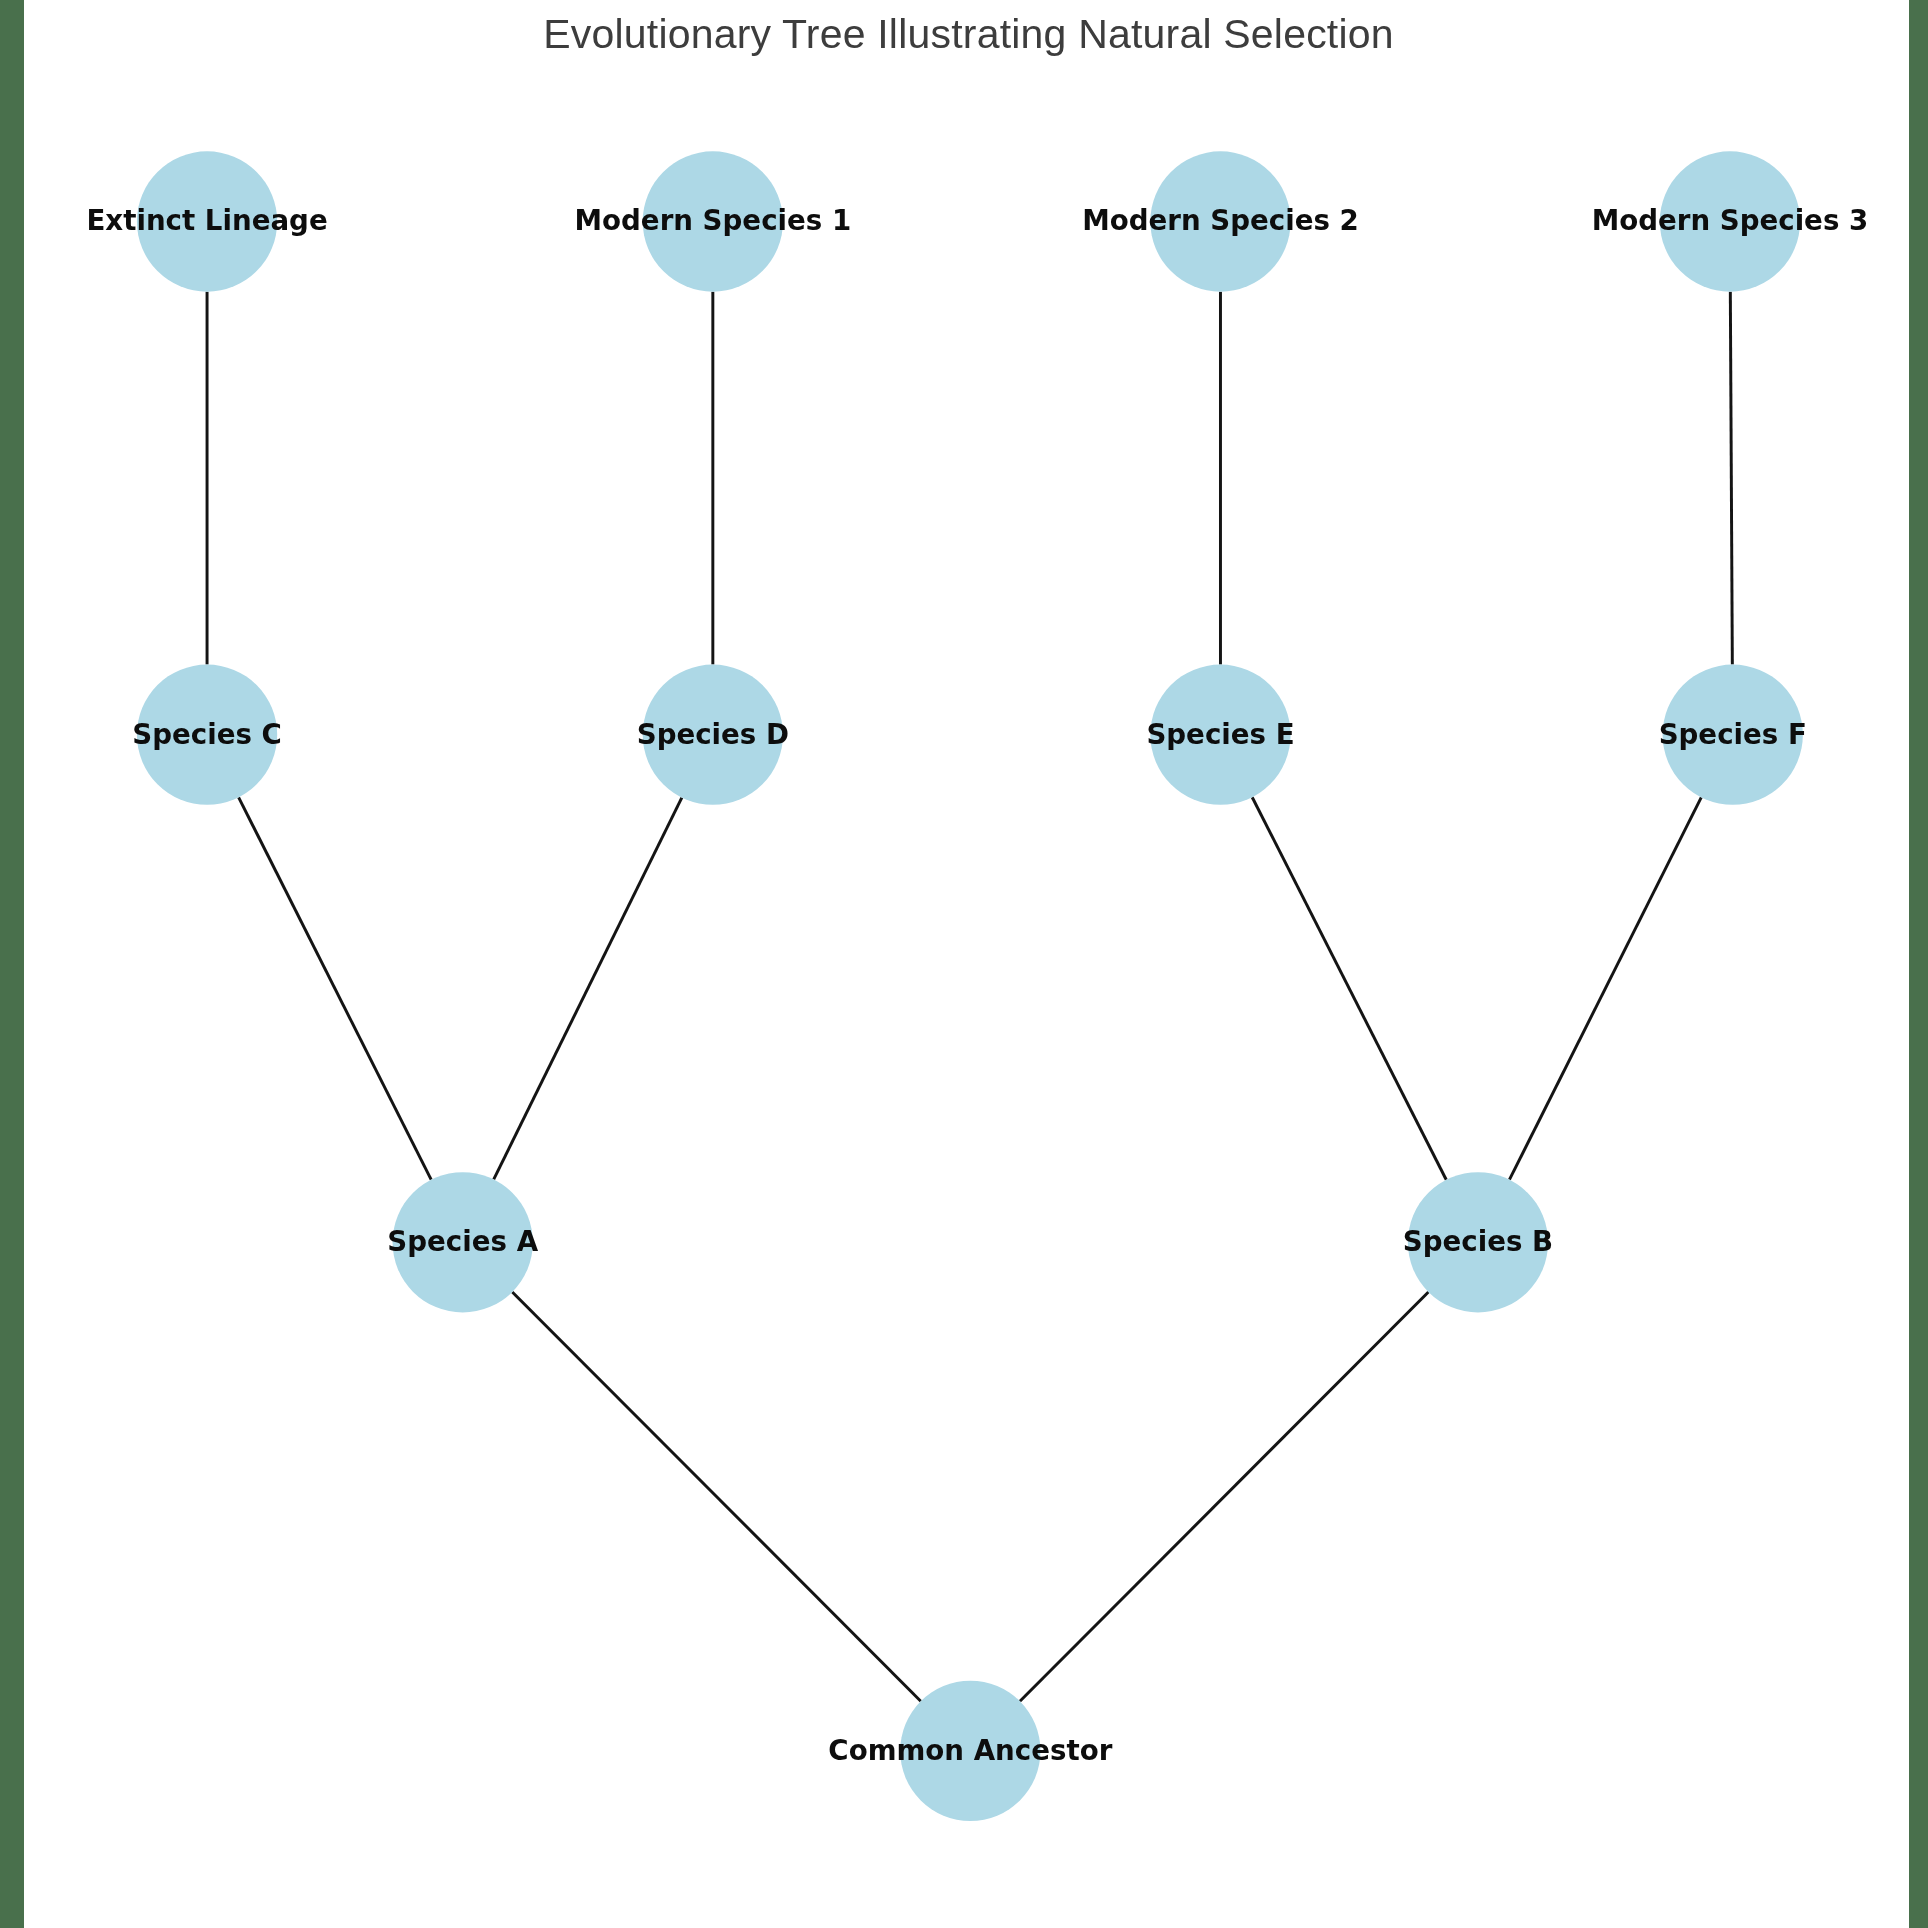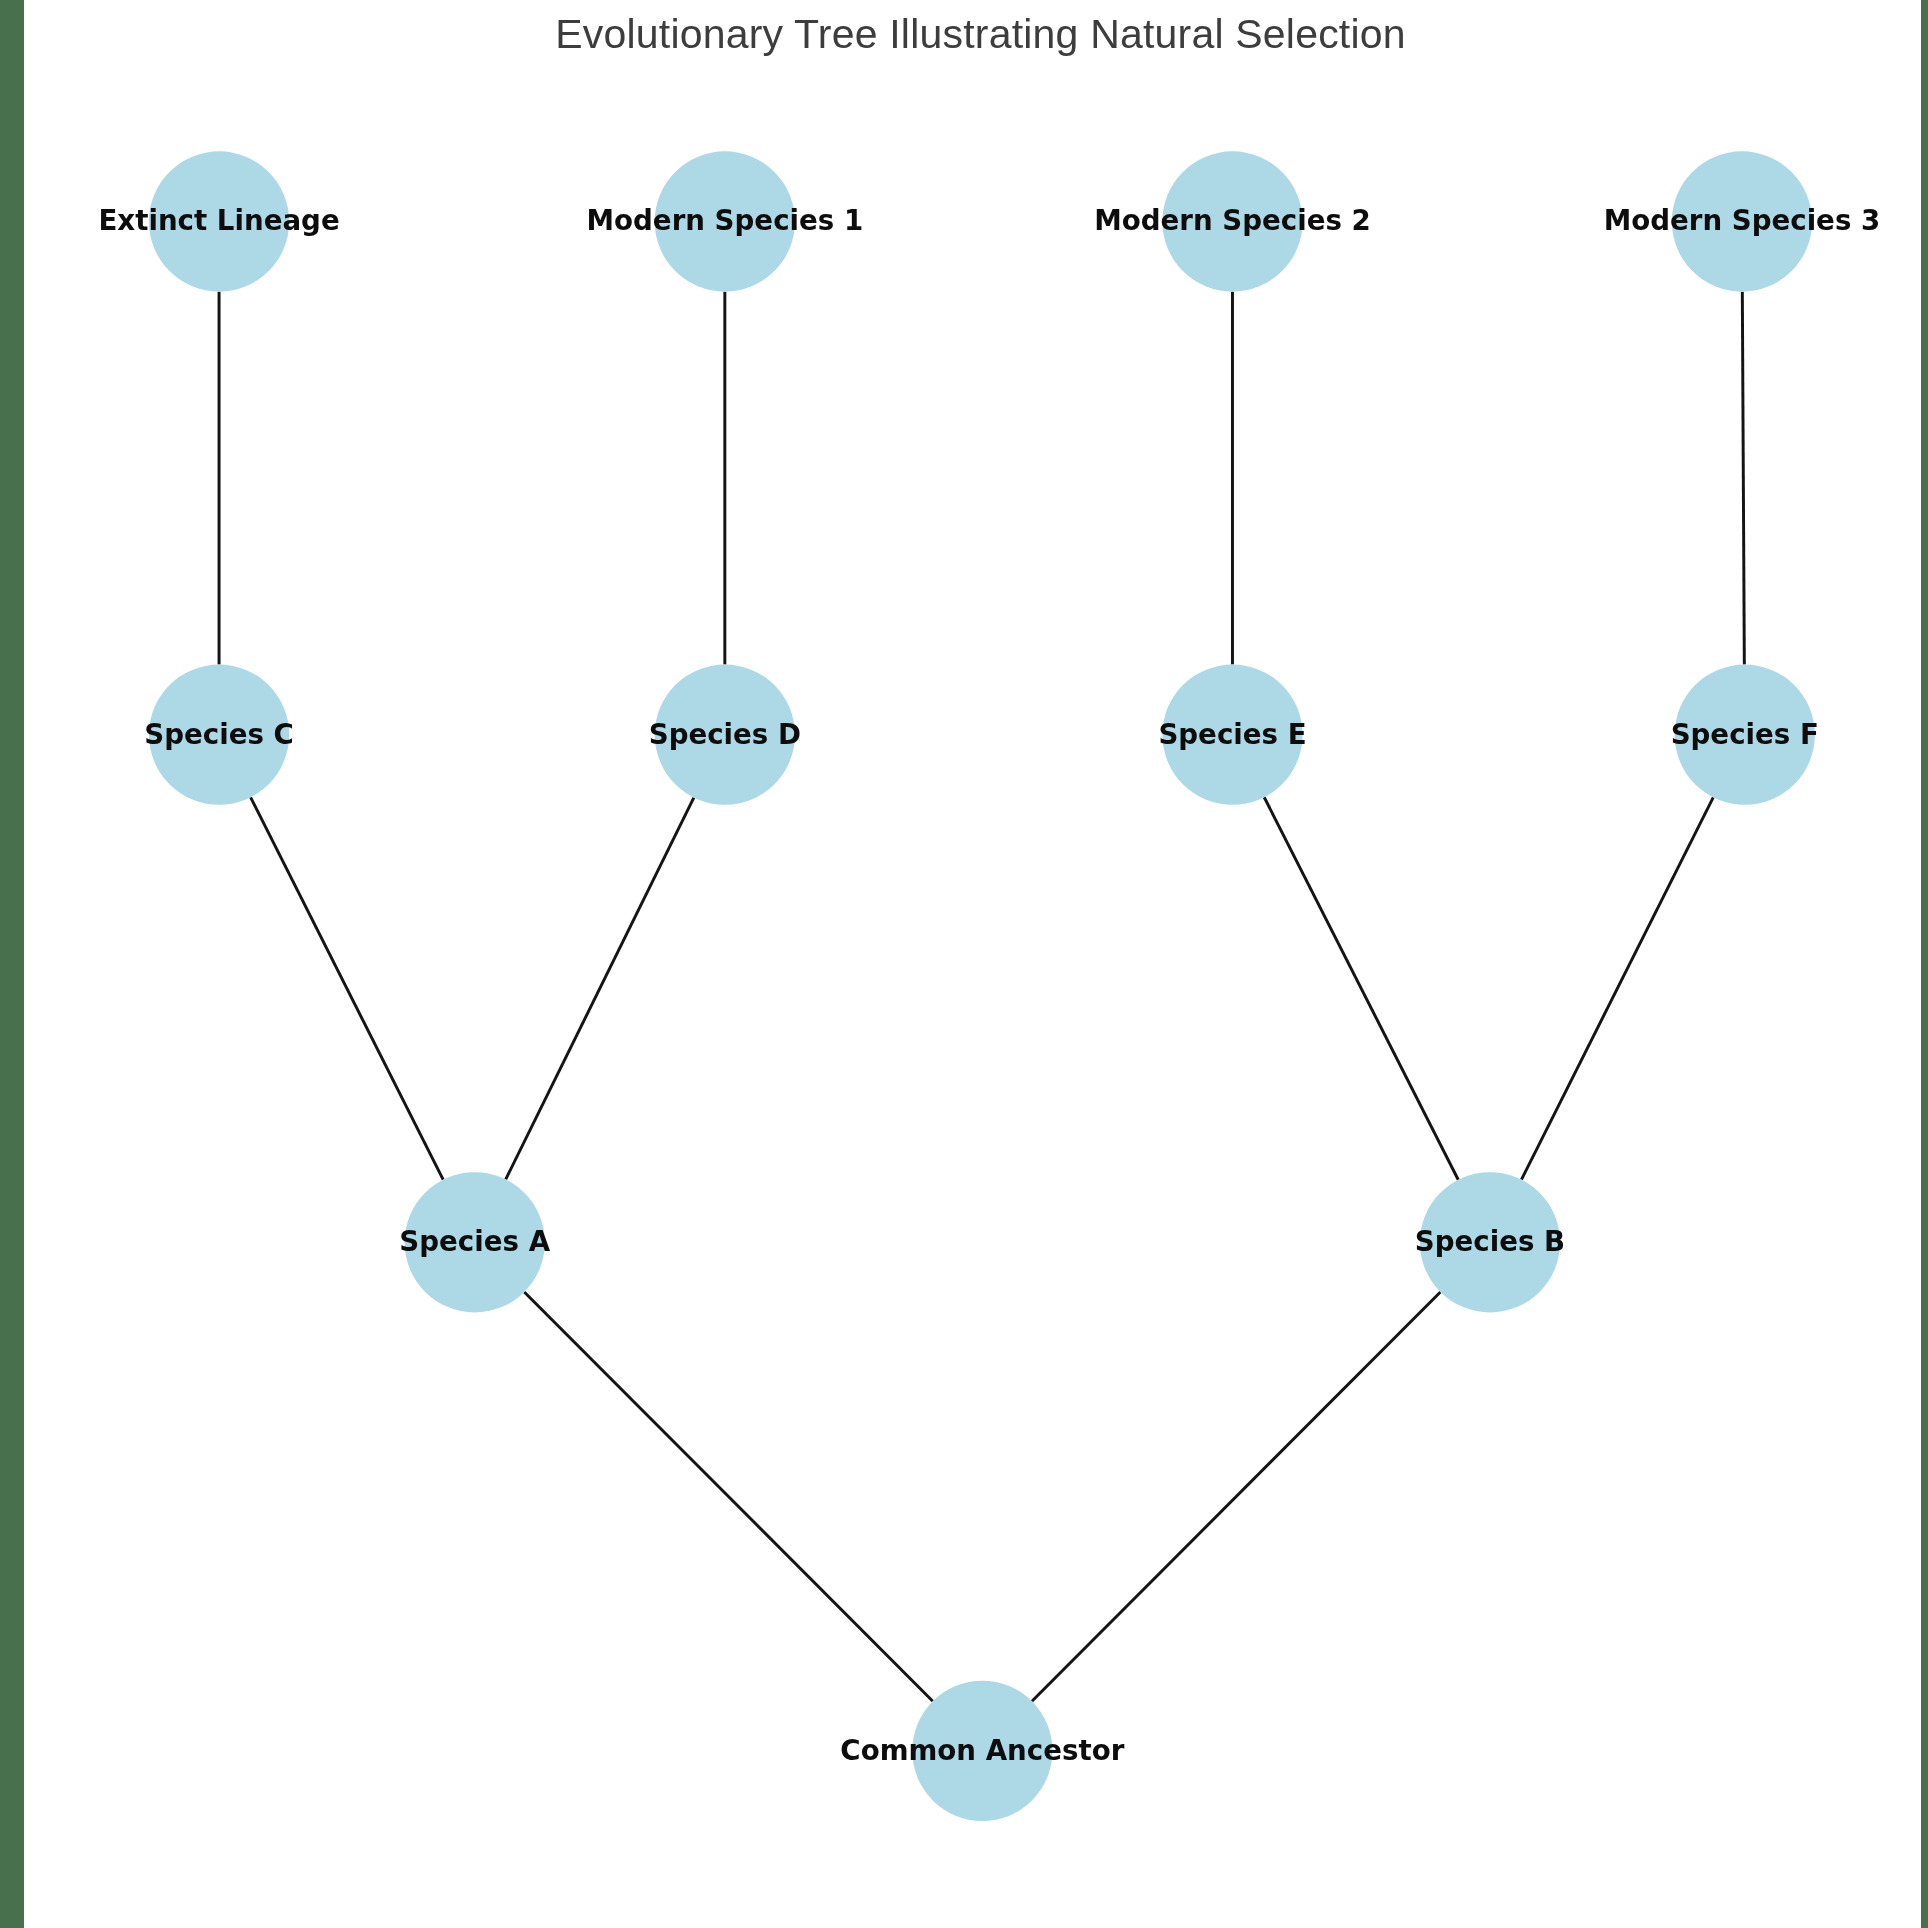--- a/index.html
+++ b/index.html
@@ -26,21 +26,21 @@
   #band-right {
     position: absolute;
     left: 1905px;
     top: 0;
     width: 24px;
     height: 1929px;
     background: #49704c;
   }
   #canvas {
     position: absolute;
-    left: 40px;
+    left: 28px;
     top: 0;
     width: 1881px;
     height: 1929px;
     background: #ffffff;
   }
   #title {
     position: absolute;
     left: 0;
     top: 11px;
     width: 1881px;

